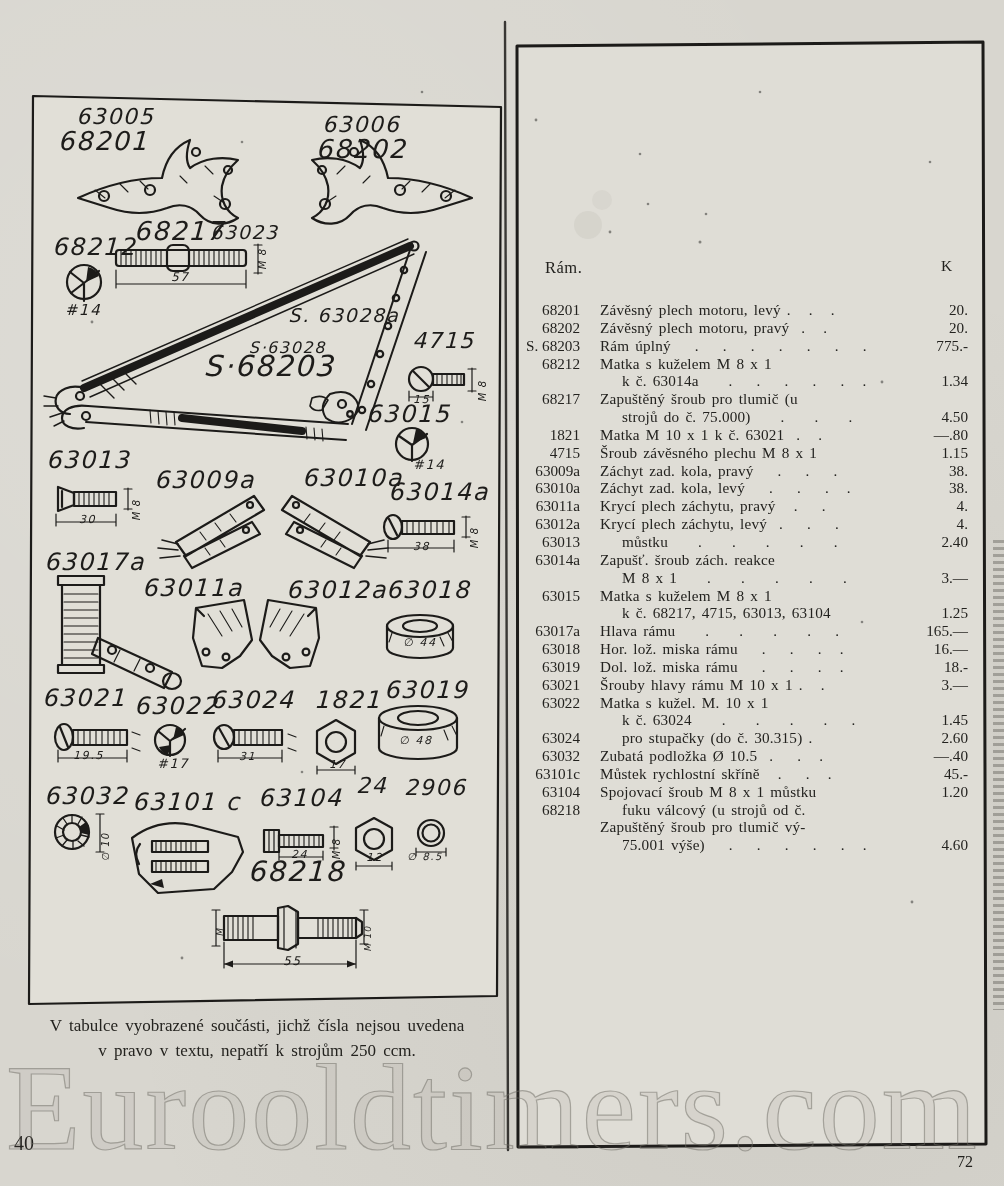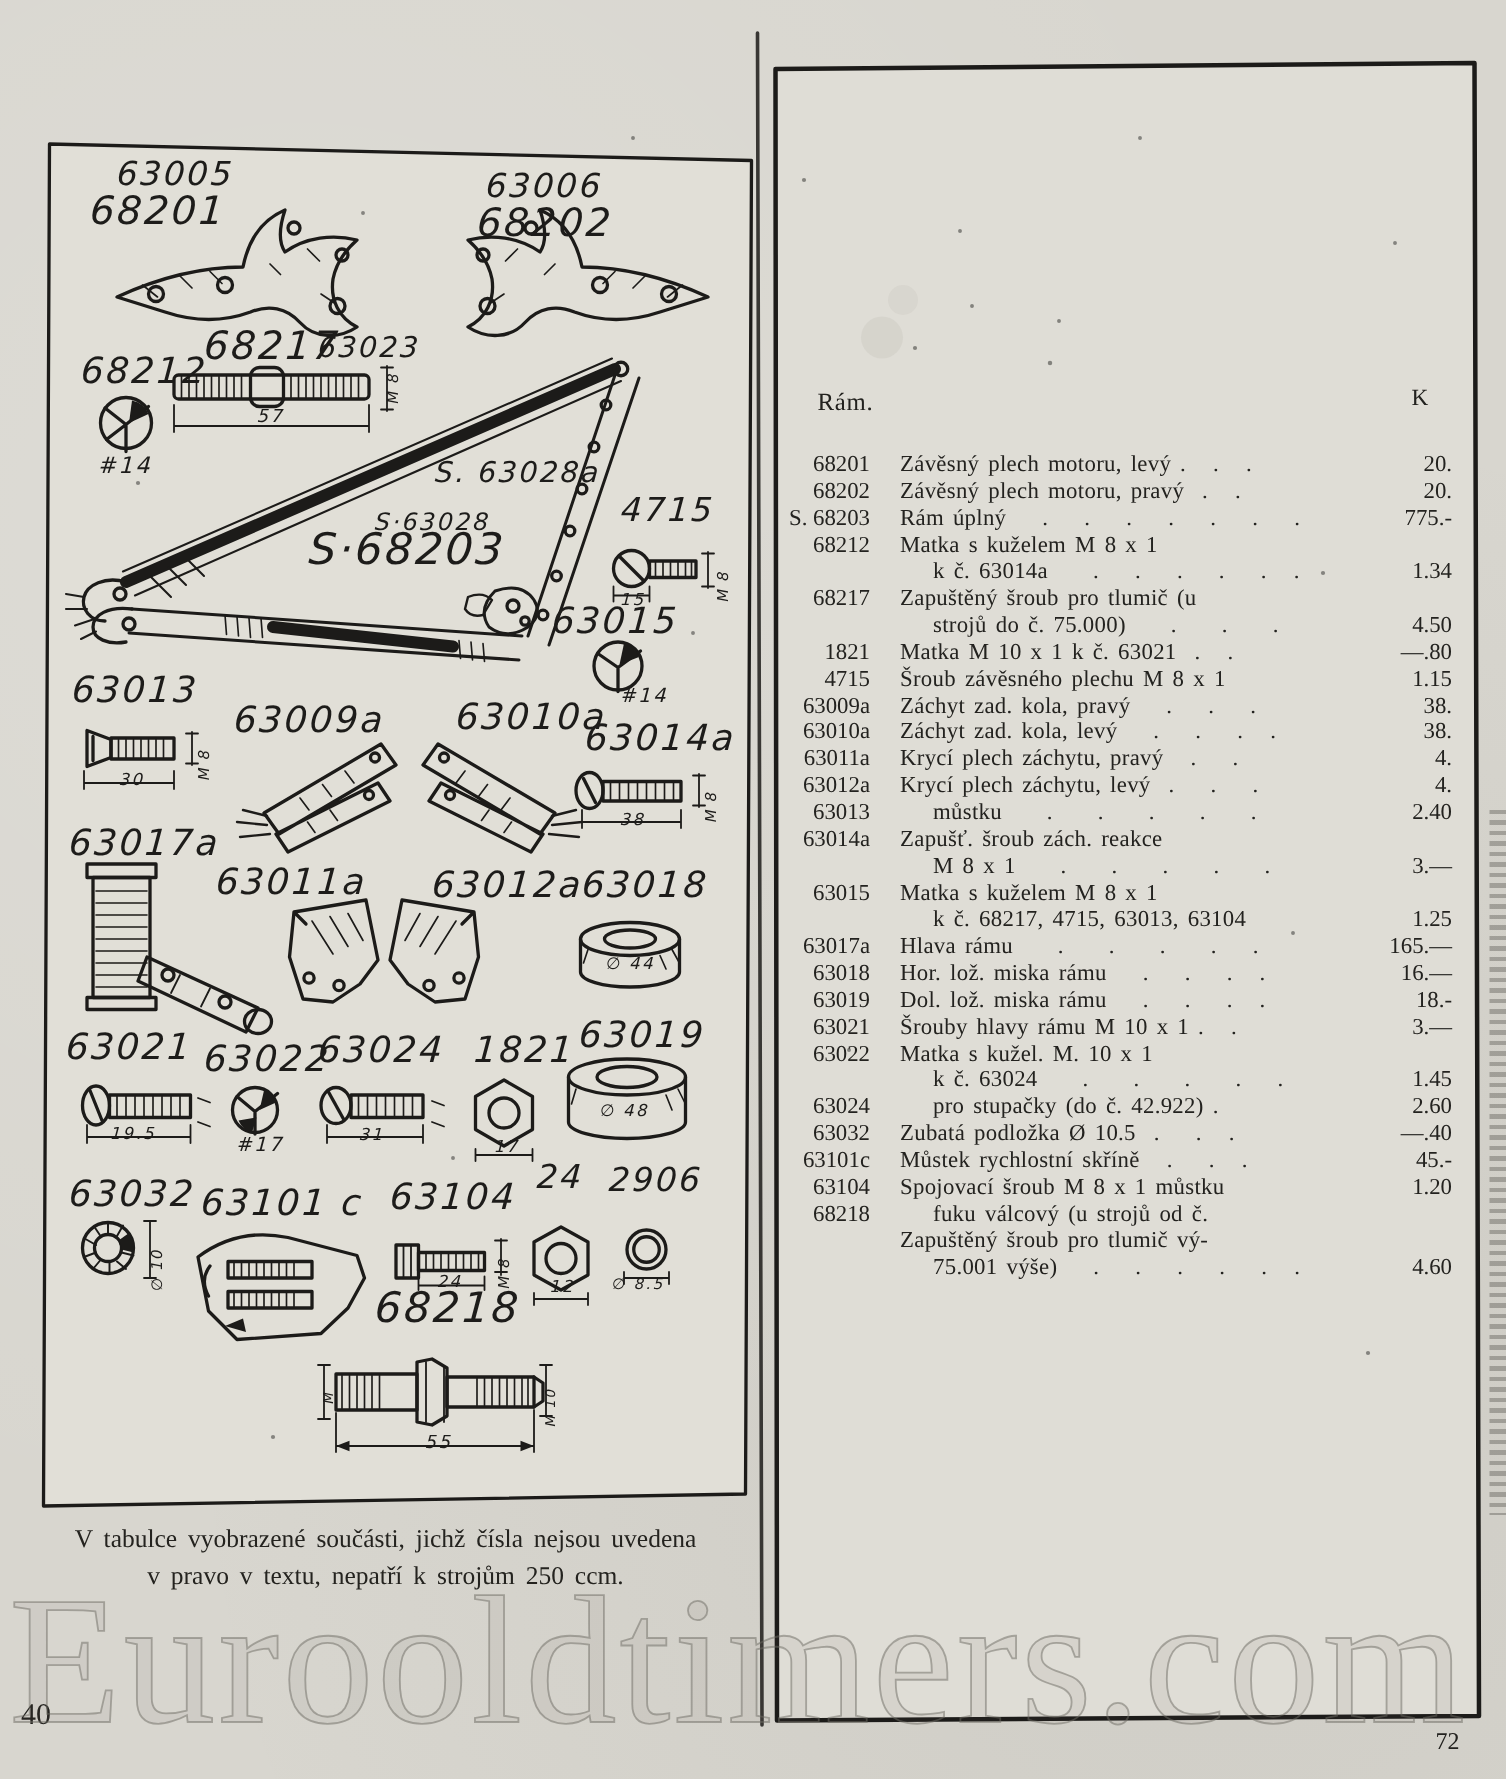--- a/index.html
+++ b/index.html
@@ -474,21 +474,21 @@
         <span class="price">3.—</span>
       </div>
       <div class="trow">
         <span class="num">63022</span>
         <div class="line">Matka s kužel. M. 10 x 1</div>
         <div class="line ind">k č. 63024     .     .     .     .    .</div>
         <span class="price">1.45</span>
       </div>
       <div class="trow">
         <span class="num">63024</span>
-        <div class="line ind">pro stupačky (do č. 42.922) .</div>
+        <div class="line ind">pro stupačky (do č. 30.315) .</div>
         <span class="price">2.60</span>
       </div>
       <div class="trow">
         <span class="num">63032</span>
         <div class="line">Zubatá podložka Ø 10.5  .    .   .</div>
         <span class="price">—.40</span>
       </div>
       <div class="trow">
         <span class="num">63101c</span>
         <div class="line">Můstek rychlostní skříně   .    .   .</div>

